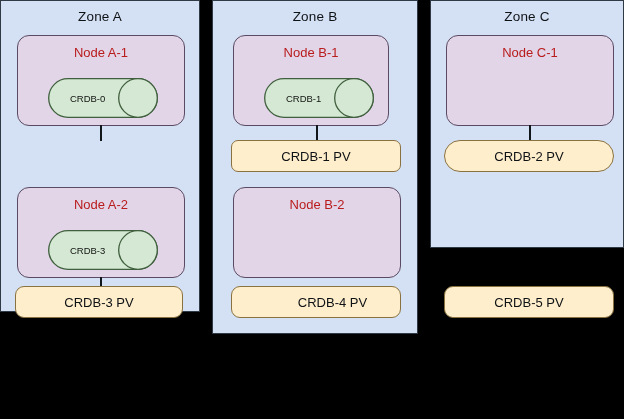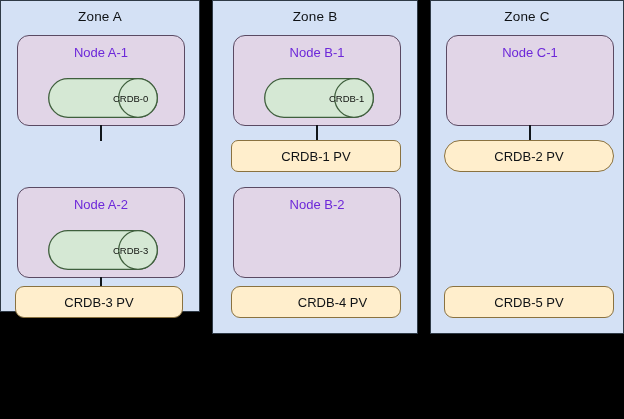--- a/index.html
+++ b/index.html
@@ -48,21 +48,21 @@
     border-radius: 12px;
     box-sizing: border-box;
   }
   .node-title {
     position: absolute;
     left: 0;
     right: 0;
     top: 9px;
     text-align: center;
     font-size: 13px;
-    color: #6d28d9;
+    color: #b91c1c;
   }
 
   
   .cylinder {
     position: absolute;
     box-sizing: border-box;
   }
   .cylinder svg {
     display: block;
     width: 100%;
@@ -72,21 +72,20 @@
   .cyl-label {
     position: absolute;
     left: 0;
     top: 50%;
     width: 72%;
     transform: translateY(-50%);
     text-align: center;
     font-size: 9.5px;
     color: #10130f;
     pointer-events: none;
-    padding-left: 43px;
   }
 
   
   .pv {
     position: absolute;
     background: #ffeecc;
     border: 1px solid #8a7240;
     border-radius: 9px;
     box-sizing: border-box;
     display: flex;
@@ -141,21 +140,21 @@
     <div class="connector" style="left:99px; top:276px; height:16px;"></div>
 
     <div class="pv" style="left:14px; top:285px; width:168px; height:32px;">
       <span class="pv-label">CRDB-3 PV</span>
     </div>
   </div>
 
   <div class="zone" style="left:212px; width:206px; height:334px;">
     <div class="zone-title">Zone B</div>
 
-    <div class="node" style="left:20px; top:34px; width:168px; height:91px;">
+    <div class="node" style="left:20px; top:34px; width:156px; height:91px;">
       <div class="node-title">Node B-1</div>
       <div class="cylinder" style="left:30px; top:42px; width:110px; height:40px;">
         <svg viewBox="0 0 110 40" preserveAspectRatio="none" aria-hidden="true">
           <path d="M 20 0.7 L 90 0.7 A 19.3 19.3 0 0 1 90 39.3 L 20 39.3 A 19.3 19.3 0 0 1 20 0.7 Z" fill="#d5e8d4" stroke="#3f5f3d" stroke-width="1.3"></path>
           <ellipse cx="90" cy="20" rx="19.3" ry="19.3" fill="#d5e8d4" stroke="#3f5f3d" stroke-width="1.3"></ellipse>
         </svg>
         <div class="cyl-label">CRDB-1</div>
       </div>
     </div>
 
@@ -167,21 +166,21 @@
 
     <div class="node" style="left:20px; top:186px; width:168px; height:91px;">
       <div class="node-title">Node B-2</div>
     </div>
 
     <div class="pv" style="left:18px; top:285px; width:170px; height:32px;padding-left:33px;">
       <span class="pv-label">CRDB-4 PV</span>
     </div>
   </div>
 
-  <div class="zone" style="left:430px; width:194px; height:334px;">
+  <div class="zone" style="left:430px; width:194px; height:248px;">
     <div class="zone-title">Zone C</div>
 
     <div class="node" style="left:15px; top:34px; width:168px; height:91px;">
       <div class="node-title">Node C-1</div>
     </div>
 
     <div class="connector" style="left:98px; top:124px; height:16px;"></div>
 
     <div class="pv" style="left:13px; top:139px; width:170px; height:32px;border-radius:16px;">
       <span class="pv-label">CRDB-2 PV</span>

